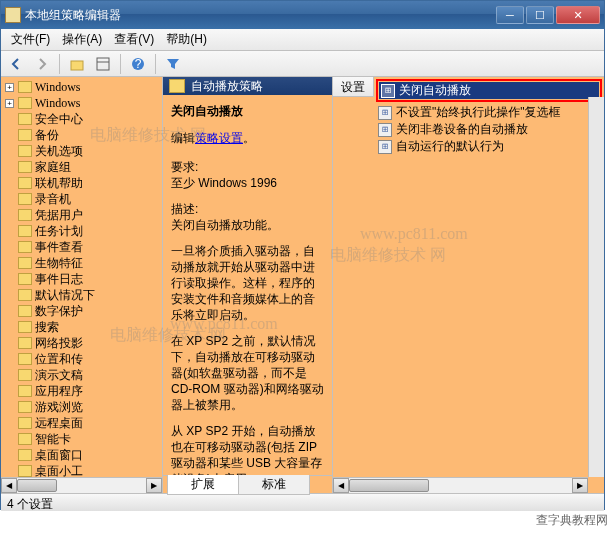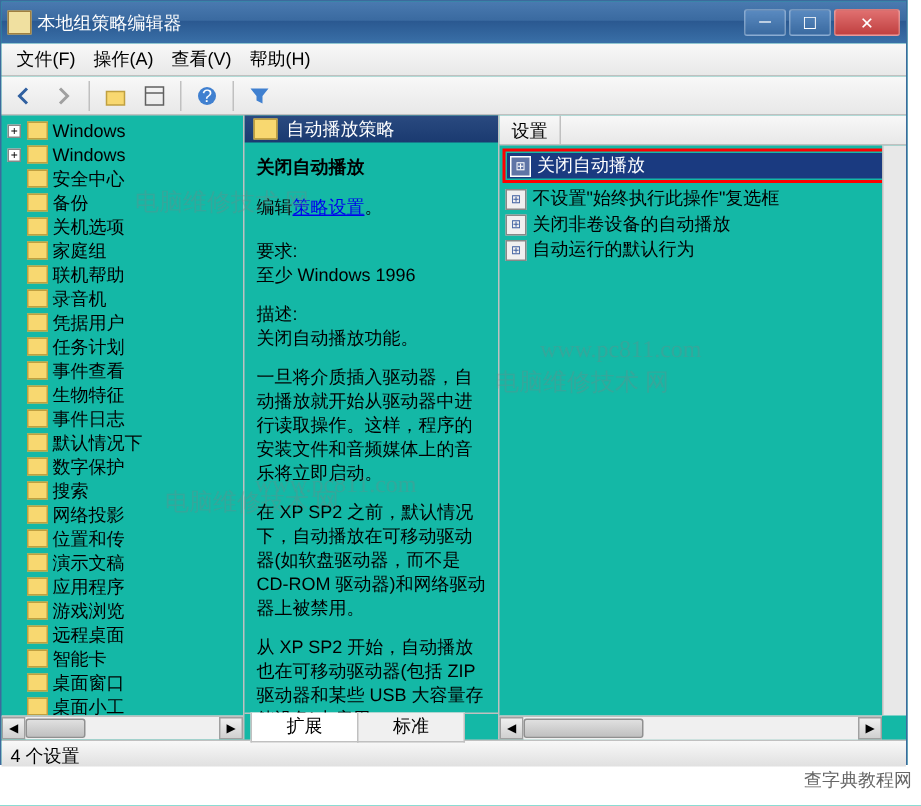--- a/index.html
+++ b/index.html
@@ -1,55 +1,55 @@
 <!DOCTYPE html>
 <html><head>
 <meta charset="utf-8">
 <style>
 *{box-sizing:border-box;margin:0;padding:0;font-family:"Microsoft YaHei","SimSun",sans-serif;font-size:12px;}
 body{background:#fff;width:614px;height:537px;overflow:hidden;position:relative;}
-.window{border:1px solid #3c6a9c;background:#14b8a6;width:605px;height:510px;position:relative;}
+.window{border:1px solid #3c6a9c;background:#fdba74;width:605px;height:510px;position:relative;}
 .titlebar{height:28px;background:linear-gradient(#4a7ab0,#3a6aa0 45%,#2a5890 46%,#3a70a8);display:flex;align-items:center;padding:0 4px;color:#fff;}
 .titlebar .icon{width:16px;height:16px;background:#f0e0a0;border:1px solid #a08040;margin-right:4px;}
 .titlebar .title{flex:1;font-size:12px;}
 .winbtns{display:flex;gap:2px;}
 .winbtn{width:28px;height:18px;border:1px solid rgba(255,255,255,.3);border-radius:2px;display:flex;align-items:center;justify-content:center;color:#fff;font-size:11px;cursor:pointer;}
 .winbtn.min{background:linear-gradient(#5a8ac0,#3a6aa0);}
 .winbtn.max{background:linear-gradient(#5a8ac0,#3a6aa0);}
 .winbtn.close{background:linear-gradient(#e07070,#c04040);width:44px;}
 .menubar{height:22px;background:linear-gradient(#f8f8f8,#e8e8e8);border-bottom:1px solid #c0c0c0;display:flex;align-items:center;padding:0 4px;}
 .menuitem{padding:16px 6px;cursor:pointer;}
 .toolbar{height:26px;background:linear-gradient(#f8f8f8,#e8e8e8);border-bottom:1px solid #c0c0c0;display:flex;align-items:center;padding:0 4px;gap:4px;}
 .tbtn{width:22px;height:22px;display:flex;align-items:center;justify-content:center;cursor:pointer;border-radius:2px;}
 .tbtn svg{width:16px;height:16px;}
 .tdiv{width:1px;height:20px;background:#c0c0c0;margin:0 2px;}
 .content{display:flex;height:416px;}
 .leftpane{width:162px;border-right:1px solid #c0c0c0;overflow:hidden;position:relative;}
 .tree{padding:2px 0 2px 4px;height:400px;overflow:hidden;}
 .treeitem{display:flex;align-items:center;height:16px;white-space:nowrap;cursor:pointer;}
 .treeitem .exp{width:9px;height:9px;border:1px solid #888;background:#fff;font-size:8px;line-height:7px;text-align:center;margin-right:4px;}
 .treeitem .folder{width:14px;height:12px;background:#f8d870;border:1px solid #c0a040;margin-right:3px;}
-.treeitem .label{font-size:12px;}
+.treeitem .label{font-size:12px;font-family:Liberation Serif, serif;}
 .leftpane .hscroll{position:absolute;bottom:0;left:0;right:0;height:16px;background:#e8e8e8;border-top:1px solid #c0c0c0;display:flex;}
 .hscroll .arrow{width:16px;height:15px;background:linear-gradient(#f0f0f0,#d0d0d0);border:1px solid #a0a0a0;display:flex;align-items:center;justify-content:center;font-size:8px;cursor:pointer;}
 .hscroll .track{flex:1;background:#f0f0f0;}
 .hscroll .thumb{width:40px;height:13px;background:linear-gradient(#e0e0e0,#c0c0c0);border:1px solid #909090;border-radius:2px;margin-top:1px;}
 .midpane{width:170px;border-right:1px solid #c0c0c0;display:flex;flex-direction:column;}
 .midheader{height:18px;background:linear-gradient(#2a4a80,#1a3a70);color:#fff;display:flex;align-items:center;padding:0 6px;gap:6px;}
 .midheader .folder{width:16px;height:14px;background:#f8d870;border:1px solid #c0a040;}
 .midbody{flex:1;padding:8px;overflow:hidden;position:relative;font-family:SimSun;}
 .midbody h3{font-size:12px;font-weight:bold;margin-bottom:10px;}
 .midbody .editlink{margin-bottom:12px;}
 .midbody a{color:#0000ee;text-decoration:underline;cursor:pointer;}
 .midbody .sec{margin-bottom:10px;line-height:16px;}
 .midbody .lbl{display:block;}
 .midtabs{height:18px;border-top:1px solid #c0c0c0;display:flex;align-items:center;padding-left:4px;font-size:11px;}
 .midtabs .tab{padding:1px 23px;border:1px solid #c0c0c0;border-top:none;margin-right:-1px;cursor:pointer;background:#f0f0f0;}
 .midtabs .tab.active{background:#fff;}
-.rightpane{flex:1;display:flex;flex-direction:column;position:relative;}
+.rightpane{flex:1;display:flex;flex-direction:row;position:relative;}
 .rightheader{height:20px;background:linear-gradient(#f8f8f8,#e8e8e8);border-bottom:1px solid #c0c0c0;display:flex;}
 .colhead{padding:2px 8px;border-right:1px solid #c0c0c0;}
 .rightbody{flex:1;padding:2px;position:relative;}
 .highlight-box{border:2px solid #ff0000;padding:1px;margin-bottom:2px;}
 .listrow{display:flex;align-items:center;height:17px;padding:0 2px;gap:4px;cursor:pointer;white-space:nowrap;}
 .listrow.selected{background:#1a3a80;color:#fff;}
 .listrow .icon{width:14px;height:14px;border:1px solid #888;background:#f0f0f0;display:flex;align-items:center;justify-content:center;font-size:8px;color:#4060a0;}
 .listrow.selected .icon{background:rgba(255,255,255,.3);border-color:#fff;color:#fff;}
 .rightpane .vscroll{position:absolute;right:0;top:20px;bottom:16px;width:16px;background:#e8e8e8;border-left:1px solid #c0c0c0;}
 .rightpane .hscroll{position:absolute;bottom:0;left:0;right:16px;height:16px;background:#e8e8e8;border-top:1px solid #c0c0c0;display:flex;}

